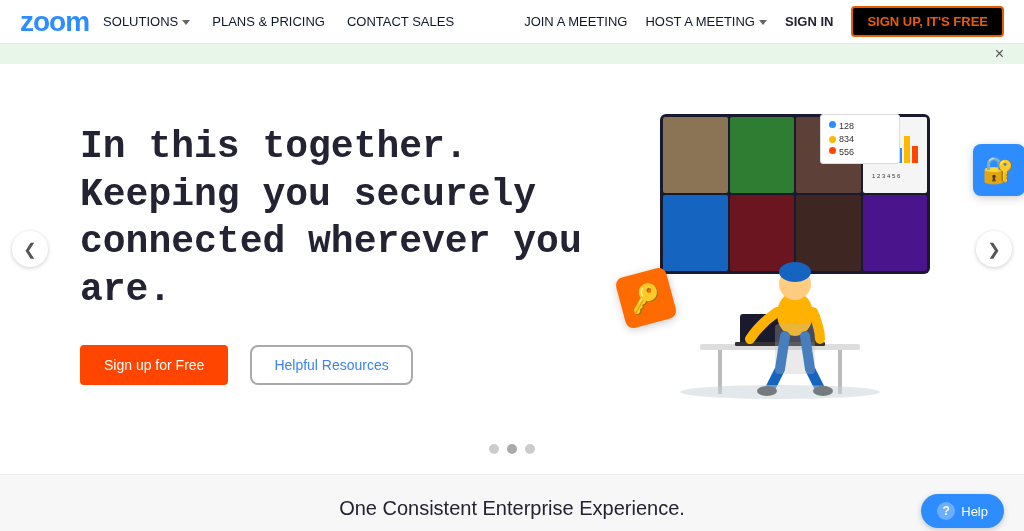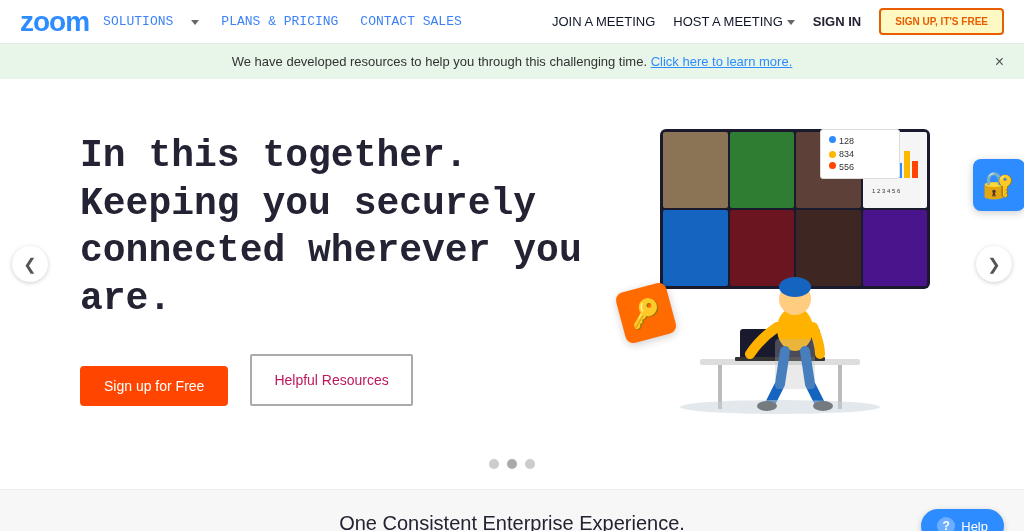--- a/index.html
+++ b/index.html
@@ -24,28 +24,27 @@
       letter-spacing: -1px;
     }
     .nav-left {
       display: flex;
       align-items: center;
       gap: 22px;
       flex: 1;
     }
     .nav-item {
       font-size: 13px;
-      color: #3b82f6;
-      cursor: pointer;
-      display: flex;
-      align-items: center;
-      gap: 18px;
+      color: #0f172a;
+      cursor: pointer;
+      display: flex;
+      align-items: center;
+      gap: 4px;
       text-decoration: none;
       font-weight: 400;
-      font-family: Liberation Mono, monospace;
     }
     .chevron-down {
       display: inline-block;
       width: 0;
       height: 0;
       border-left: 4px solid transparent;
       border-right: 4px solid transparent;
       border-top: 5px solid #666;
       margin-top: 1px;
     }
@@ -66,26 +65,26 @@
       align-items: center;
       gap: 4px;
     }
     .sign-in {
       font-size: 13px;
       font-weight: 600;
       color: #232333;
       cursor: pointer;
     }
     .signup-btn {
-      background: #fef9c3;
+      background: #000000;
       color: #E85D00;
       border: 2px solid #E85D00;
       border-radius: 4px;
       padding: 6px 14px;
-      font-size: 10px;
+      font-size: 13px;
       font-weight: 600;
       cursor: pointer;
       white-space: nowrap;
     }
 
     
     .banner {
       background: #E8F5E9;
       text-align: center;
       padding: 10px 40px;
@@ -142,24 +141,24 @@
       color: #fff;
       border: 2px solid #FF4500;
       border-radius: 4px;
       padding: 10px 22px;
       font-size: 14px;
       font-weight: 500;
       cursor: pointer;
     }
     .btn-secondary {
       background: #fff;
-      color: #be185d;
+      color: #3b82f6;
       border: 2px solid #aaa;
-      border-radius: 2px;
-      padding: 16px 22px;
+      border-radius: 8px;
+      padding: 10px 22px;
       font-size: 14px;
       font-weight: 500;
       cursor: pointer;
     }
 
     
     .carousel-arrow {
       position: absolute;
       top: 50%;
       transform: translateY(-50%);
@@ -308,24 +307,20 @@
     <a class="nav-right-item host-btn">
       <span>HOST A MEETING</span>
       <span class="chevron-down"></span>
     </a>
     <a class="nav-right-item sign-in">SIGN IN</a>
     <button class="signup-btn">SIGN UP, IT'S FREE</button>
   </div>
 </nav>
 
 <div class="banner">
-  <span class="banner-text">
-    <span>We have developed resources to help you through this challenging time.</span>
-    <span class="banner-link">Click here to learn more.</span>
-  </span>
   <span class="banner-close">×</span>
 </div>
 
 <section class="hero">
 
   <div class="carousel-arrow carousel-arrow-left">
     <span>❮</span>
   </div>
 
   <div class="hero-left">

